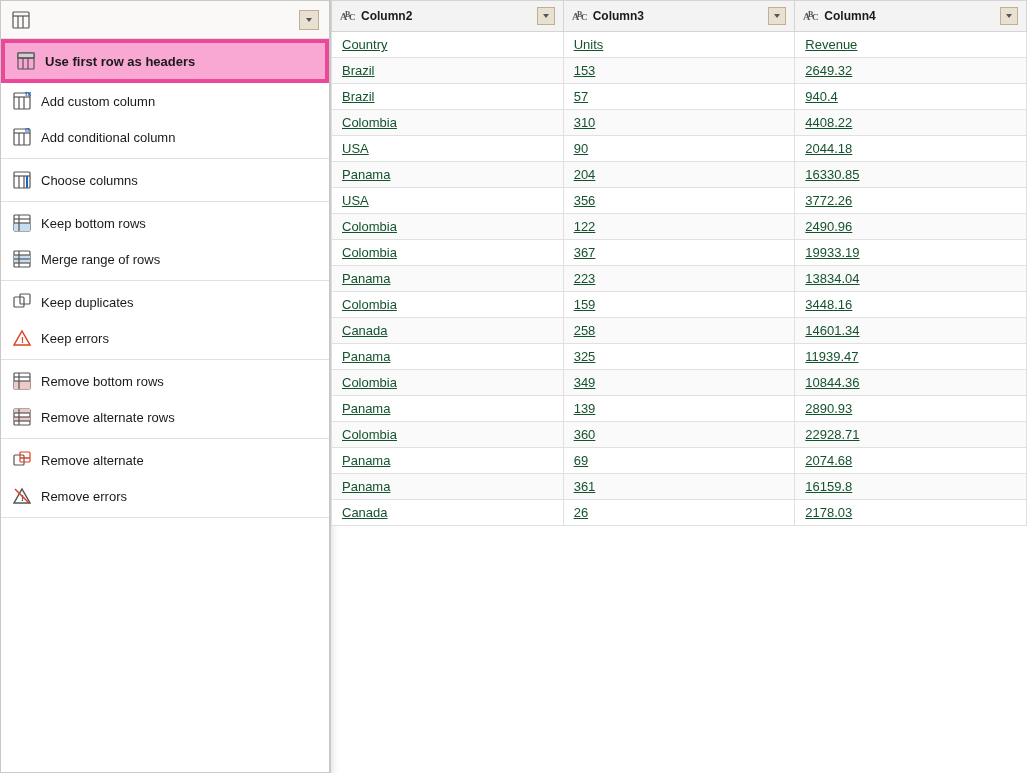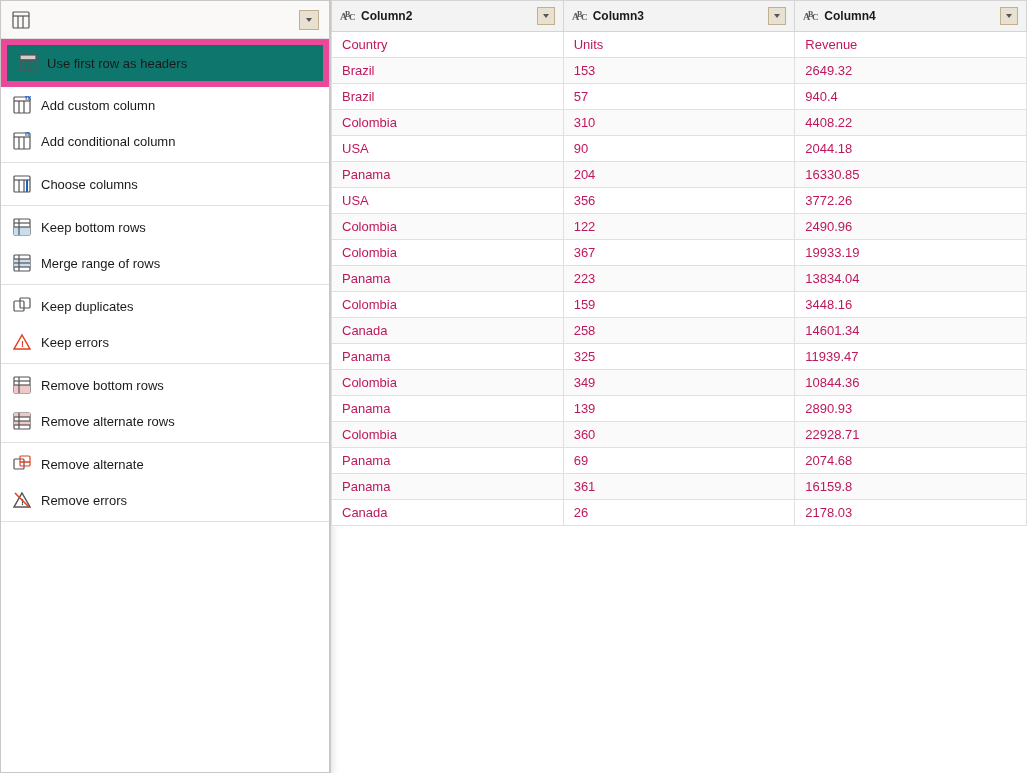--- a/index.html
+++ b/index.html
@@ -67,22 +67,23 @@
       align-items: center;
       padding: 7px 12px 7px 10px;
       cursor: pointer;
       color: #1a1a1a;
       font-size: 13px;
       min-height: 34px;
       position: relative;
     }
 
     .menu-item.highlighted {
-      background: #0f766e;
-      border: 6px solid #ec4899;
+      background: #f9a8d4;
+      border: 4px solid #ec4899;
+      font-weight: bold;
     }
 
     .menu-item .item-icon {
       width: 22px;
       height: 22px;
       margin-right: 8px;
       display: flex;
       align-items: center;
       justify-content: center;
       flex-shrink: 0;
@@ -158,22 +159,23 @@
     }
 
     tbody tr:nth-child(even) {
       background: #fafafa;
     }
 
     tbody td {
       border: 1px solid #e0e0e0;
       padding: 5px 10px;
       font-size: 13px;
-      color: #be185d;
+      color: #14532d;
       white-space: nowrap;
+      text-decoration: underline;
     }
   </style>
 </head>
 <body>
 
 <div class="dropdown-menu">
 
   <div class="menu-header">
     <div class="col-icon">
       <svg width="18" height="18" viewBox="0 0 18 18">

